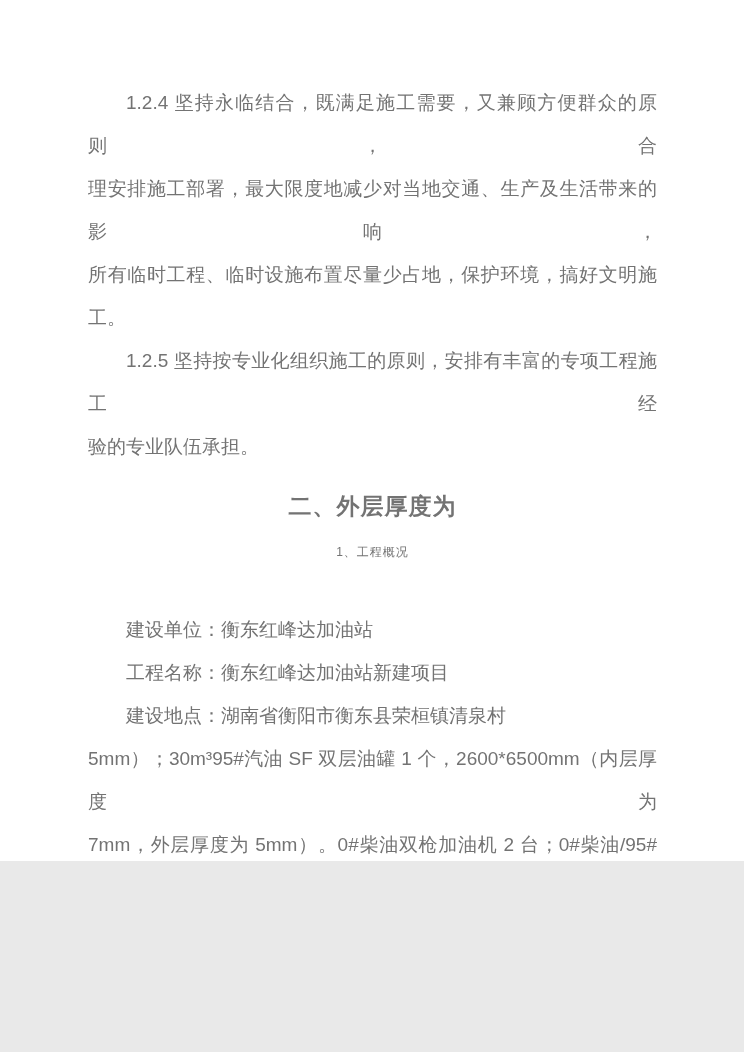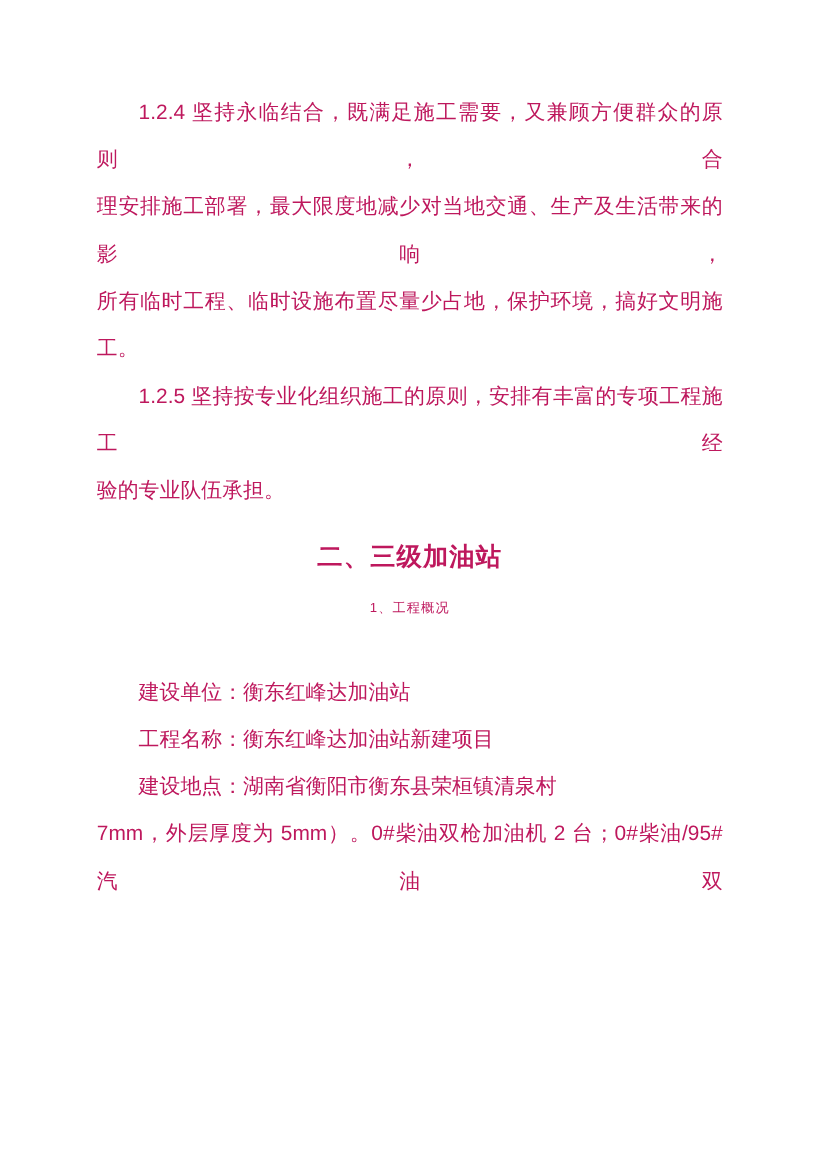--- a/index.html
+++ b/index.html
@@ -3,27 +3,27 @@
 <meta charset="utf-8">
 <style>
   html, body {
     margin: 0;
     padding: 0;
     background: #e9e9e9;
   }
   .page {
     position: relative;
     width: 744px;
-    height: 1052px;
+    height: 861px;
     margin: 0 auto;
     background: #ffffff;
     box-sizing: border-box;
     padding: 81px 87px 0 88px;
     font-family: "Liberation Sans", "DejaVu Sans", sans-serif;
-    color: #be185d;
+    color: #737373;
     font-size: 19px;
     overflow: hidden;
   }
   .line {
     line-height: 43px;
     text-align: justify;
     text-align-last: justify;
     white-space: normal;
   }
   .line.start {
@@ -62,29 +62,30 @@
     <div class="line start">1.2.4 坚持永临结合，既满足施工需要，又兼顾方便群众的原则，合</div>
     <div class="line">理安排施工部署，最大限度地减少对当地交通、生产及生活带来的影响，</div>
     <div class="line end">所有临时工程、临时设施布置尽量少占地，保护环境，搞好文明施工。</div>
   </div>
 
   <div>
     <div class="line start">1.2.5 坚持按专业化组织施工的原则，安排有丰富的专项工程施工经</div>
     <div class="line end">验的专业队伍承担。</div>
   </div>
 
-  <div class="heading-main">二、三级加油站</div>
+  <div class="heading-main">二、外层厚度为</div>
 
   <div class="heading-sub">1、工程概况</div>
 
   <div class="info-block">
     <div class="line start plain">建设单位：衡东红峰达加油站</div>
     <div class="line start plain">工程名称：衡东红峰达加油站新建项目</div>
     <div class="line start plain">建设地点：湖南省衡阳市衡东县荣桓镇清泉村</div>
 
     <div>
+      <div class="line">5mm）；30m³95#汽油 SF 双层油罐 1 个，2600*6500mm（内层厚度为</div>
       <div class="line">7mm，外层厚度为 5mm）。0#柴油双枪加油机 2 台；0#柴油/95#汽油双</div>
 
     </div>
 
   </div>
 
 </div>
 
 </body></html>

